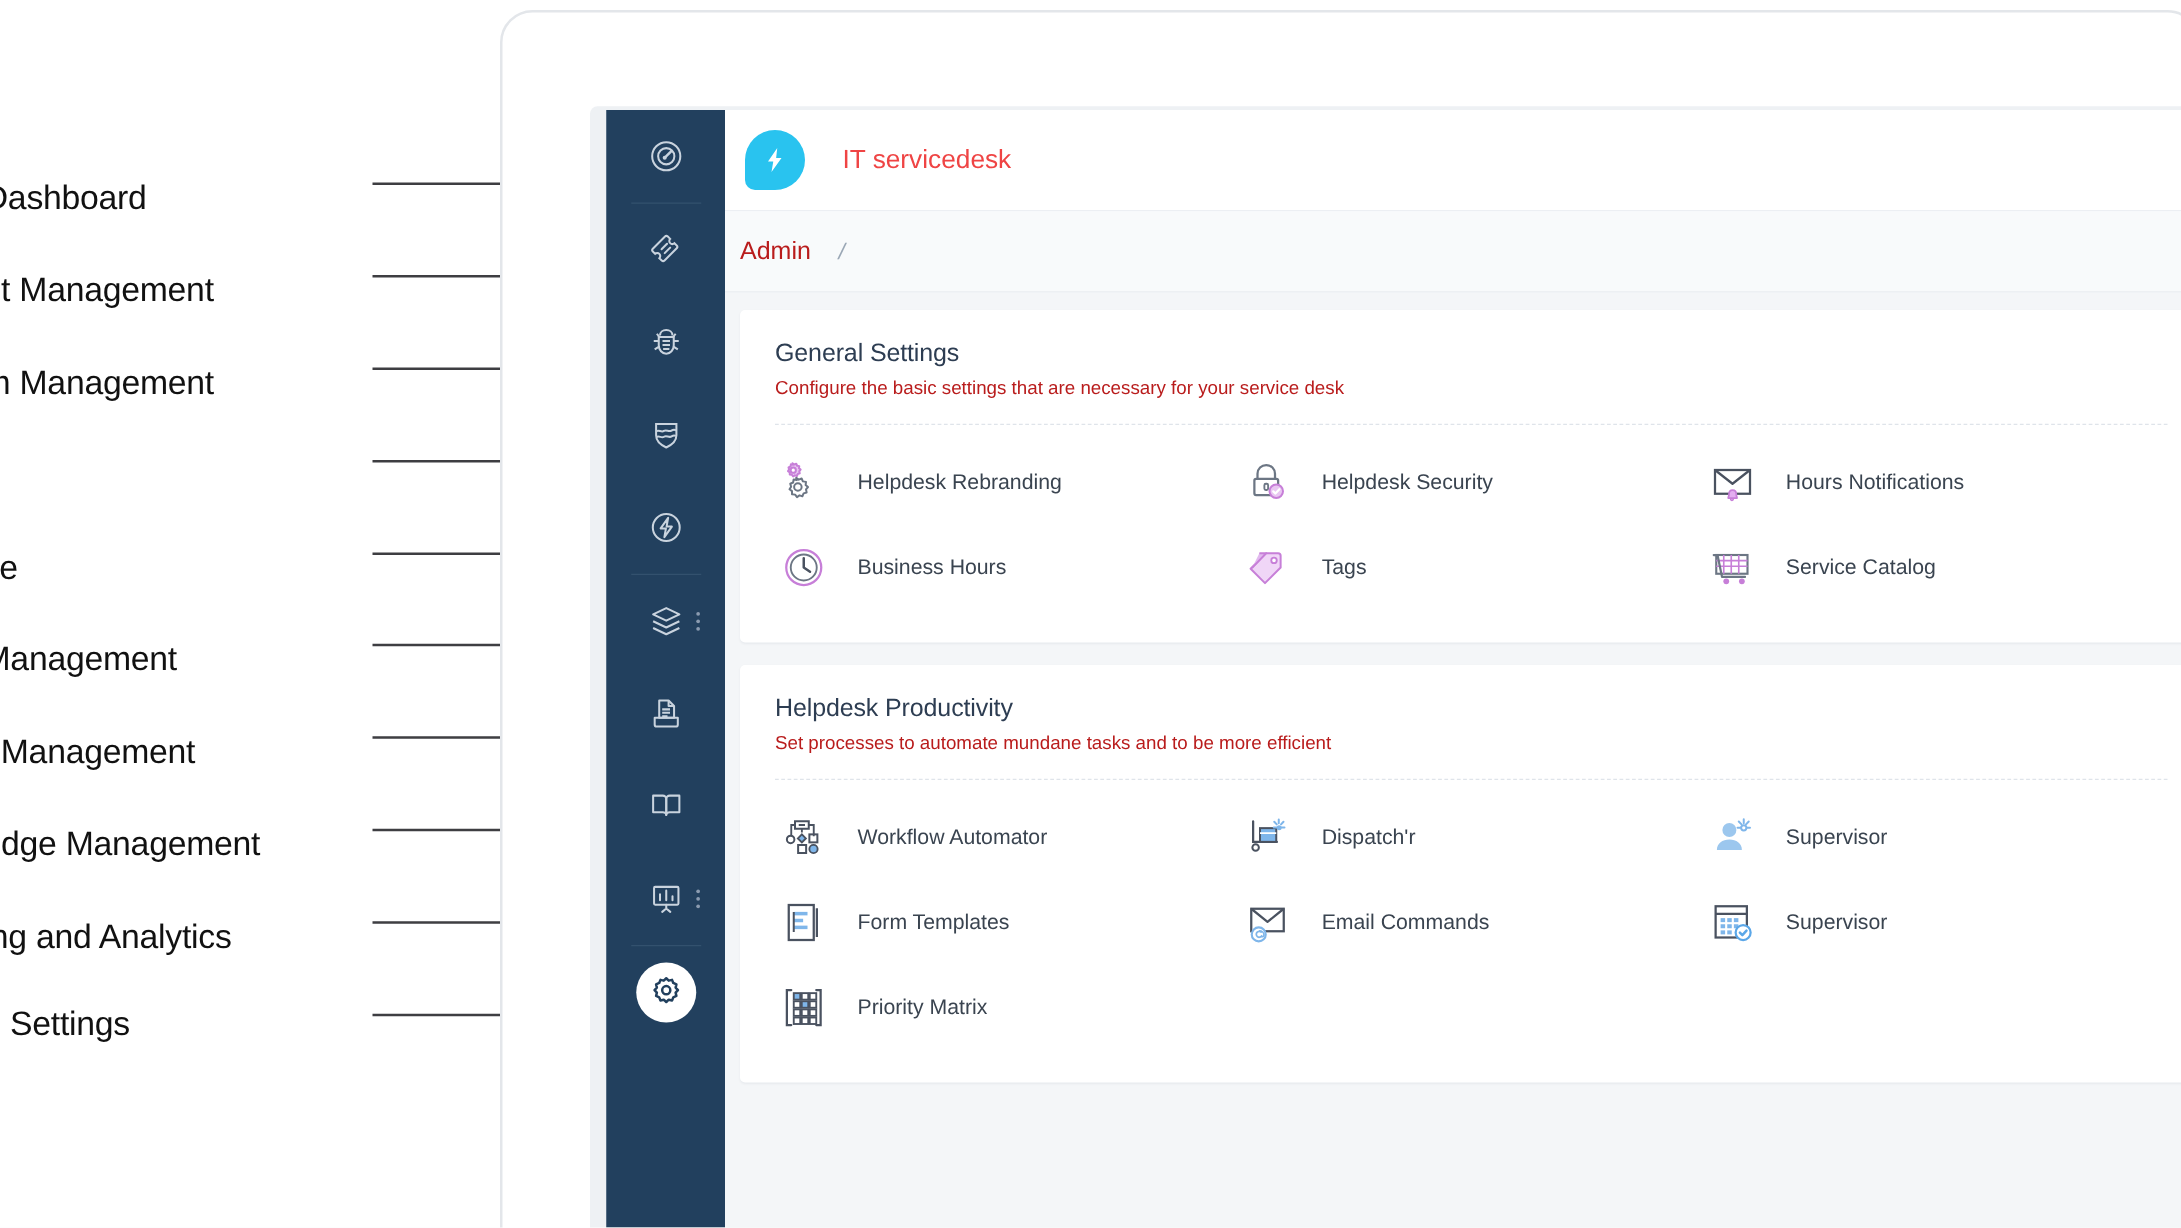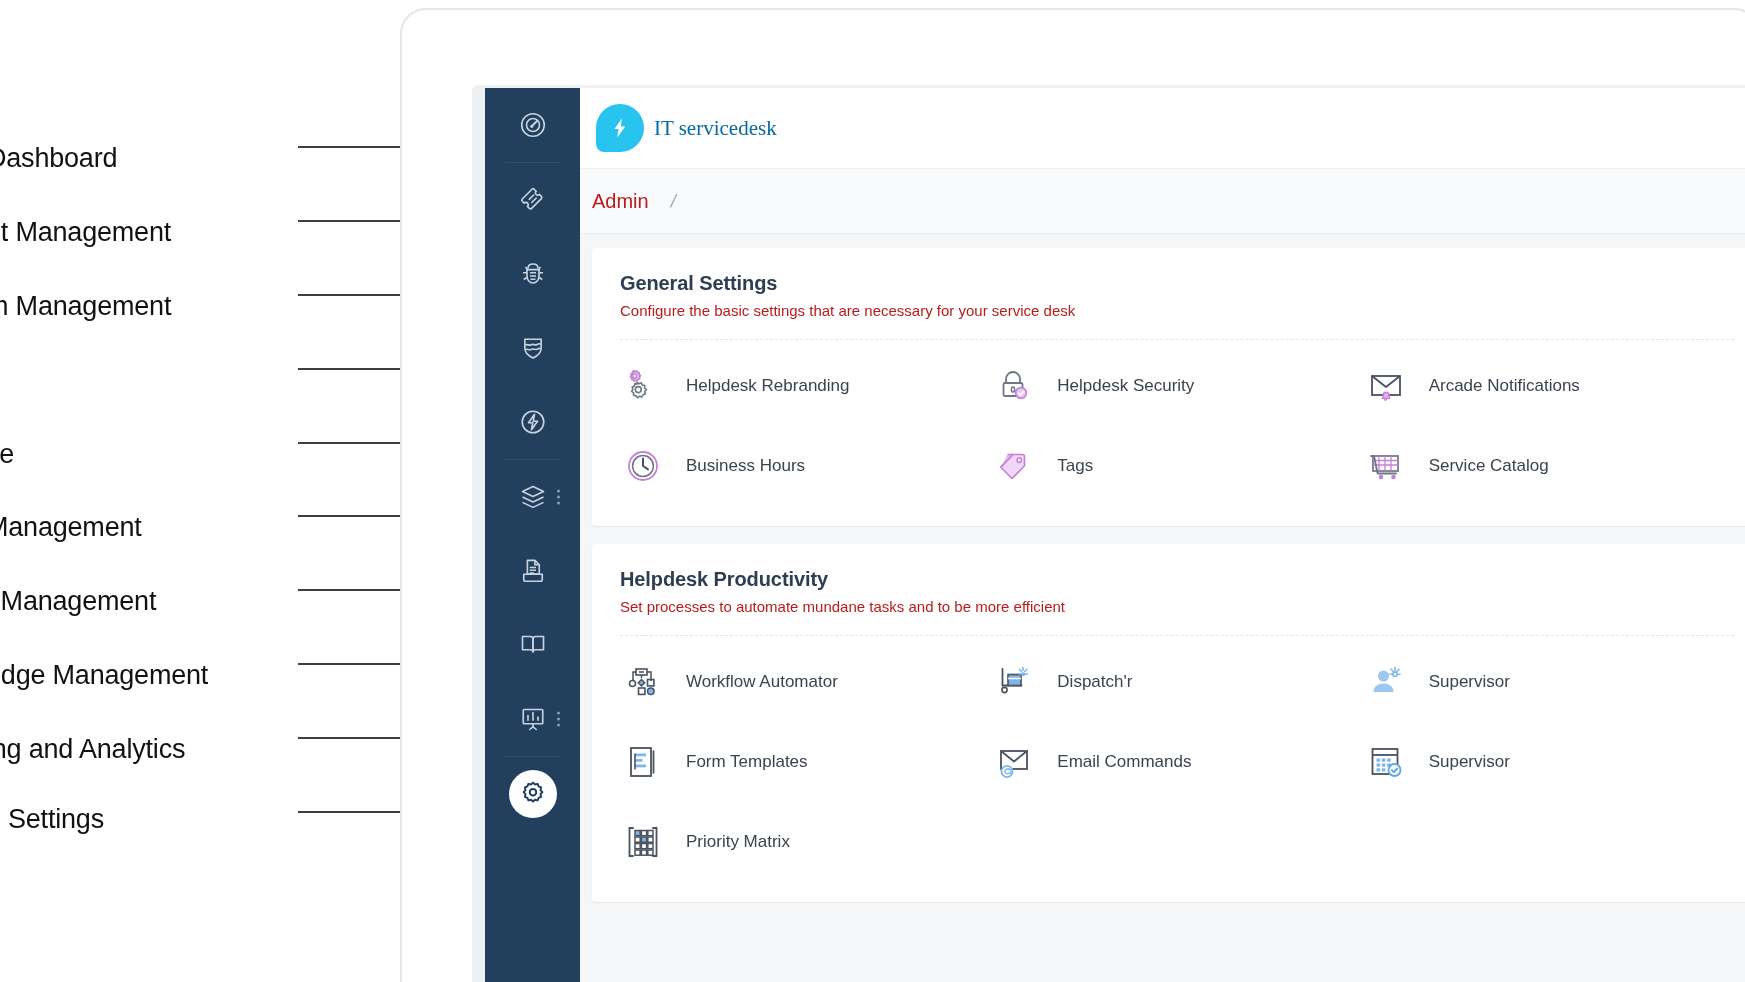--- a/index.html
+++ b/index.html
@@ -97,24 +97,24 @@
   .logo {
     width: 48px; height: 48px;
     background: #29c3ef;
     border-radius: 50% 50% 50% 8px;
     transform: rotate(0deg);
     display: flex; align-items: center; justify-content: center;
     flex: 0 0 auto;
   }
   .logo svg { width: 24px; height: 26px; display: block; }
   .app-title {
-    margin-left: 10px;
+    margin-left: 30px;
     font-size: 21px;
-    color: #0369a1;
-    font-family: Liberation Serif, serif;
+    color: #ef4444;
+    font-family: Liberation Sans, sans-serif;
   }
 
   .breadcrumb {
     height: 65px;
     background: #f8fafb;
     display: flex; align-items: center;
     padding-left: 12px;
     border-bottom: 1px solid #e9edf1;
   }
   .crumb-main {
@@ -125,36 +125,35 @@
   .scroll-area { padding: 14px 0 0 12px; }
 
   .card {
     background: #ffffff;
     border-radius: 4px;
     box-shadow: 0 1px 2px rgba(20,40,70,.06);
     padding: 24px 28px 26px 28px;
     margin-bottom: 18px;
   }
   .card-title {
-    font-size: 20px; font-weight: bold; color: #2d3d52;
+    font-size: 20px; font-weight: normal; color: #2d3d52;
     letter-spacing: -0.1px;
   }
   .card-sub {
     margin-top: 7px;
     font-size: 15px; color: #b91c1c;
   }
   .card-rule {
     margin-top: 20px;
     border-top: 1px dashed #dfe4ea;
     height: 0;
   }
   .grid {
     display: grid;
     grid-template-columns: 1fr 1fr 1fr;
-    row-gap: 12px;
     margin-top: 12px;
   }
   .tile {
     display: flex; align-items: center;
     height: 68px;
     cursor: pointer;
   }
   .tile .tico { width: 46px; height: 46px; flex: 0 0 auto; display:flex; align-items:center; justify-content:center; }
   .tile .tico svg { width: 42px; height: 42px; display: block; }
   .tile .tlabel {
@@ -369,21 +368,21 @@
 
           <div class="tile">
             <span class="tico">
               <svg viewBox="0 0 42 42" fill="none">
                 <rect x="7" y="11" width="28" height="19" stroke="#4a5260" stroke-width="1.8"></rect>
                 <path d="M7 11l14 11 14-11" stroke="#4a5260" stroke-width="1.8" stroke-linejoin="round"></path>
                 <path d="M17.6 33.4c0-1 .6-1.4.6-3 0-2 1.2-3.3 2.9-3.3s2.9 1.3 2.9 3.3c0 1.6.6 2 .6 3Z" fill="#e3aef0" stroke="#c77fd8" stroke-width="1.4" stroke-linejoin="round"></path>
                 <path d="M19.6 34.6c.3.8 1.6.8 1.9 0" stroke="#c77fd8" stroke-width="1.4" stroke-linecap="round"></path>
               </svg>
             </span>
-            <span class="tlabel">Arcade Notifications</span>
+            <span class="tlabel">Hours Notifications</span>
           </div>
 
           <div class="tile">
             <span class="tico">
               <svg viewBox="0 0 42 42" fill="none">
                 <circle cx="21" cy="21" r="14" stroke="#c77fd8" stroke-width="1.8"></circle>
                 <circle cx="21" cy="21" r="10.4" stroke="#6c7684" stroke-width="1.5"></circle>
                 <path d="M21 13.6V21l5 3.4" stroke="#4a5260" stroke-width="2" stroke-linecap="round" stroke-linejoin="round"></path>
               </svg>
             </span>

